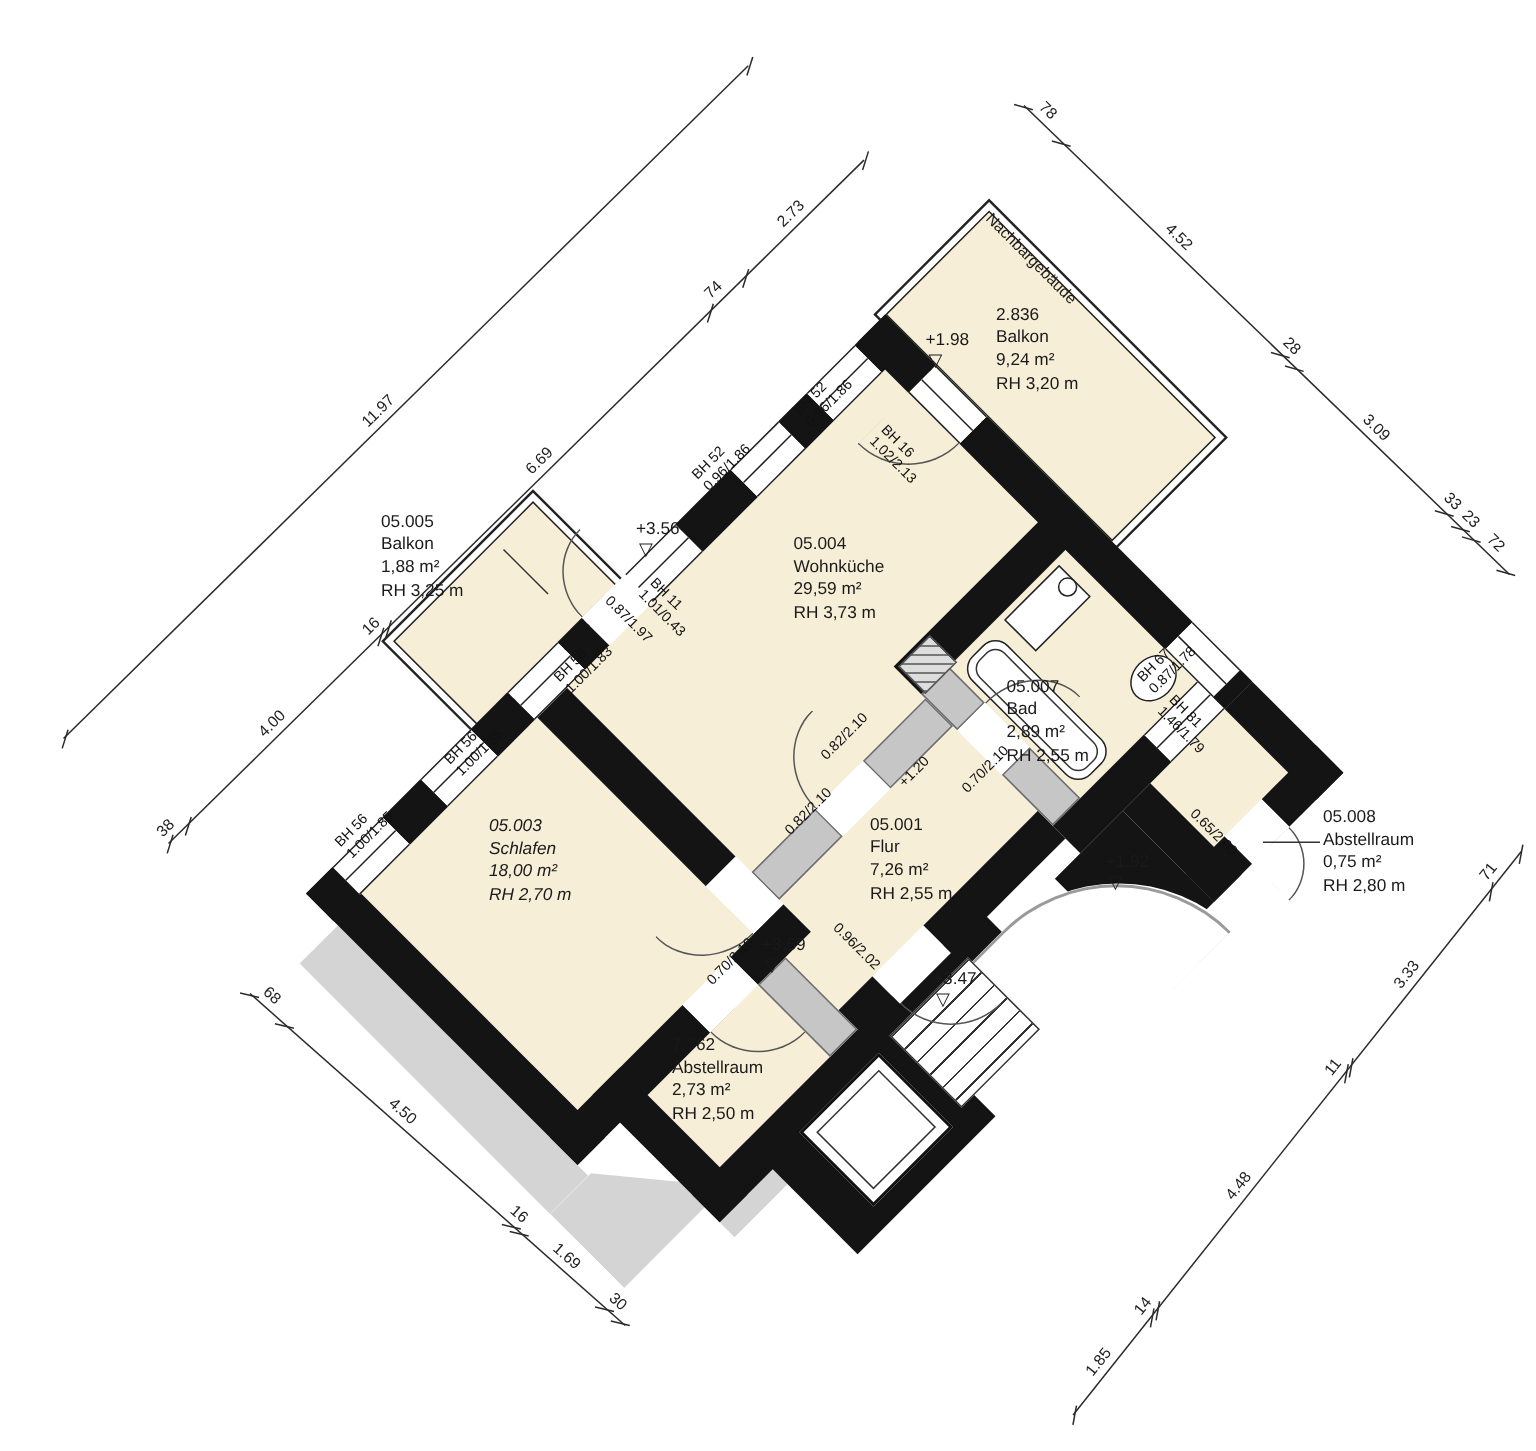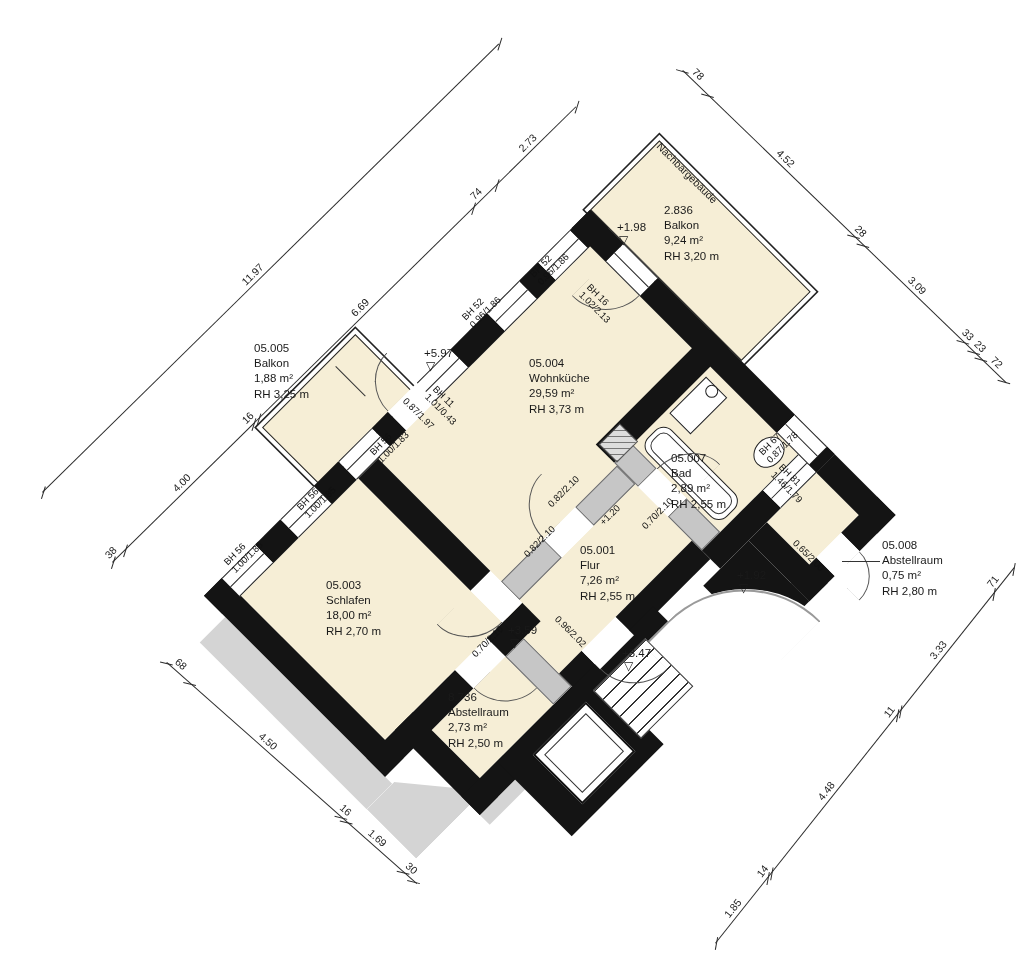--- a/index.html
+++ b/index.html
@@ -166,38 +166,38 @@
       <div>Abstellraum</div>
     <div>0,75 m²</div>
       <div>RH 2,80 m</div>
   </div>
   <div class="rlabel" style="left:580px;top:543px;">
     <div>05.001</div>
       <div>Flur</div>
     <div>7,26 m²</div>
       <div>RH 2,55 m</div>
   </div>
-  <div class="rlabel" style="left:326px;top:578px;">
+  <div class="rlabel" style="left:326px;top:544px;font-style:italic;">
     <div>05.003</div>
       <div>Schlafen</div>
     <div>18,00 m²</div>
       <div>RH 2,70 m</div>
   </div>
   <div class="rlabel" style="left:448px;top:690px;">
-    <div>8.736</div>
+    <div>7.762</div>
       <div>Abstellraum</div>
     <div>2,73 m²</div>
       <div>RH 2,50 m</div>
   </div>
 
   <div class="leader" style="left:336px;top:366px;width:42px;transform:rotate(45deg);"></div>
   <div class="leader" style="left:842px;top:561px;width:38px;"></div>
 
   <div class="lvl" style="left:617px;top:222px;"><span>+1.98</span><span class="tri">▽</span></div>
-  <div class="lvl" style="left:424px;top:348px;"><span>+5.97</span><span class="tri">▽</span></div>
+  <div class="lvl" style="left:424px;top:348px;"><span>+3.56</span><span class="tri">▽</span></div>
   <div class="lvl" style="left:508px;top:625px;"><span>+3.59</span><span class="tri">▽</span></div>
   <div class="lvl" style="left:622px;top:648px;"><span>+3.47</span><span class="tri">▽</span></div>
   <div class="lvl" style="left:737px;top:570px;"><span>+1.92</span><span class="tri">▽</span></div>
   <div class="dlab" style="left:598px;top:520px;transform:rotate(-45deg);">+1.20</div>
 
   <div class="wlab" style="left:222px;top:560px;transform:rotate(-45deg);">
     <span>BH 56</span>
       <span>1.00/1.85</span>
     </div>
   <div class="wlab" style="left:295px;top:505px;transform:rotate(-45deg);">

